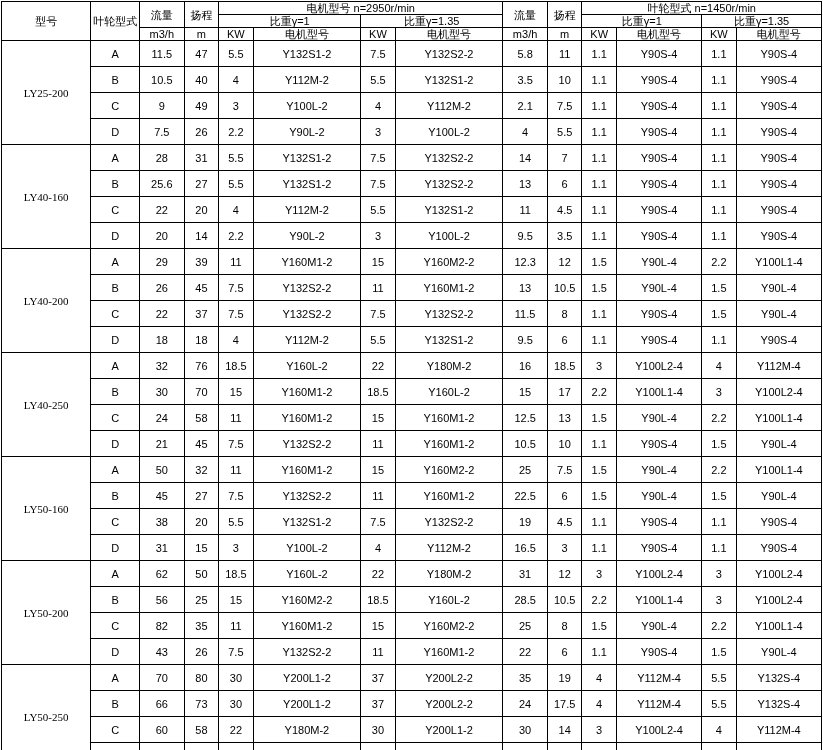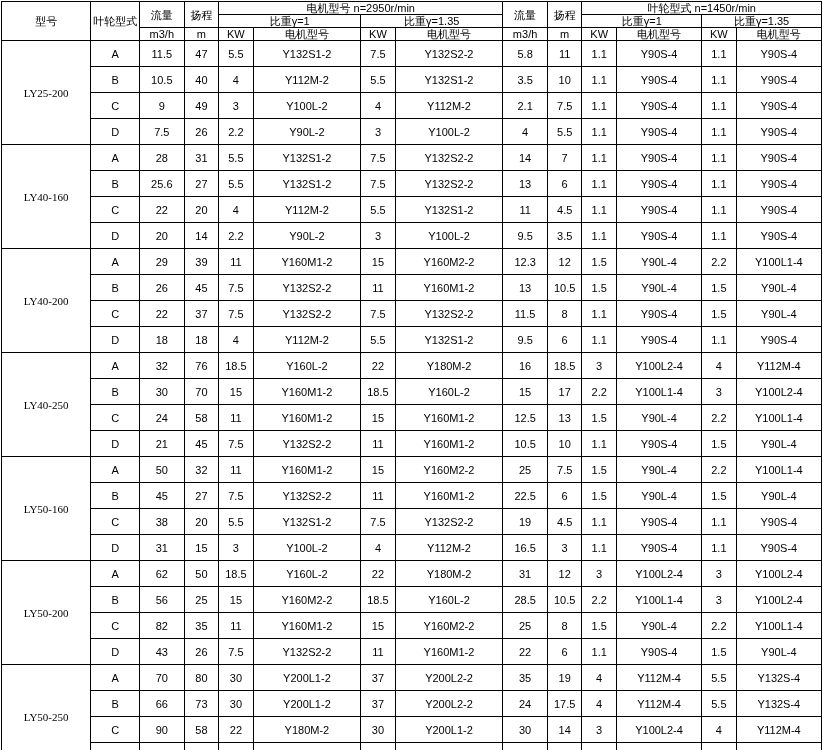--- a/index.html
+++ b/index.html
@@ -517,21 +517,21 @@
           <td>Y200L2-2</td>
           <td>24</td>
           <td>17.5</td>
           <td>4</td>
           <td>Y112M-4</td>
           <td>5.5</td>
           <td>Y132S-4</td>
         </tr>
         <tr class="datarow">
           <td class="imp-cell">C</td>
-          <td>90</td>
+          <td>60</td>
           <td>58</td>
           <td>22</td>
           <td>Y180M-2</td>
           <td>30</td>
           <td>Y200L1-2</td>
           <td>30</td>
           <td>14</td>
           <td>3</td>
           <td>Y100L2-4</td>
           <td>4</td>

